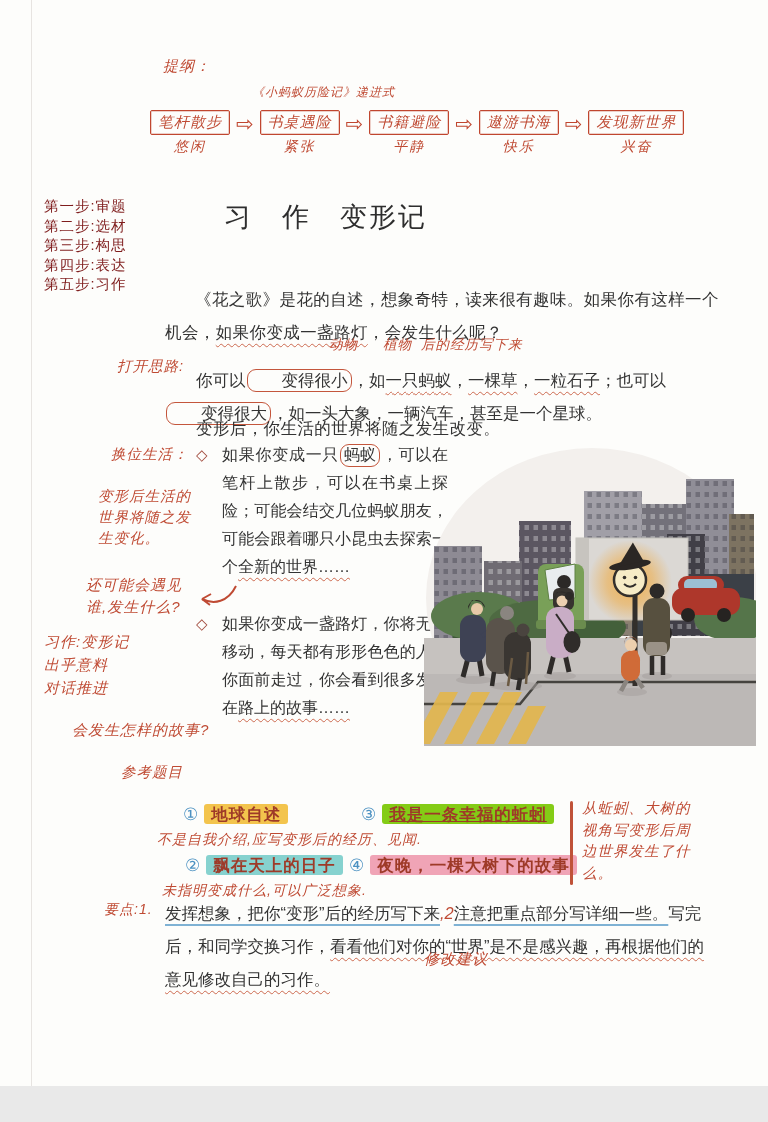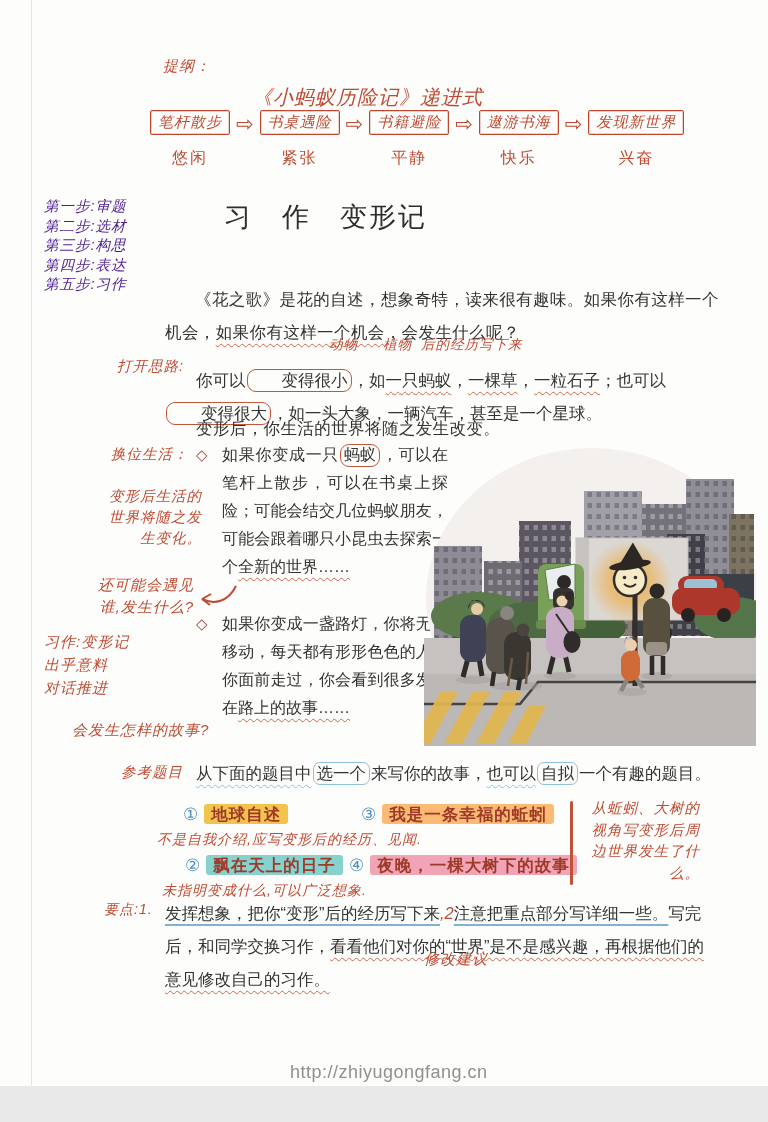--- a/index.html
+++ b/index.html
@@ -1,30 +1,30 @@
 <!DOCTYPE html>
 <html><head>
 <meta charset="utf-8">
 <style>
   html,body{margin:0;padding:0;background:#e9e9e9;}
   #page{position:relative;width:768px;height:1086px;background:#fdfdfb;margin:0 auto;
         font-family:"Liberation Sans",sans-serif;color:#333;overflow:hidden;}
   .edge{position:absolute;left:31px;top:0;width:1px;height:1122px;background:#e7e4e1;}
   
   .hw{position:absolute;color:#bf4a33;font-style:italic;font-size:15px;letter-spacing:1px;white-space:nowrap;}
-  .hw.wrap{white-space:normal;text-align:right;}
+  .hw.wrap{white-space:normal;}
   
   .flow{position:absolute;display:flex;align-items:flex-start;gap:6px;}
   .fstep{display:flex;flex-direction:column;align-items:center;}
   .fbox{border:1.5px solid #c0462f;border-radius:2px;color:#bf4a33;font-style:italic;
         font-size:15px;letter-spacing:1px;padding:2px 7px;white-space:nowrap;
         box-shadow:inset 0 0 0 1px rgba(192,70,47,.25);}
-  .fmood{color:#bf4a33;font-size:16px;margin-top:13px;letter-spacing:2px;}
+  .fmood{color:#bf4a33;font-style:italic;font-size:14px;margin-top:3px;letter-spacing:2px;}
   .farr{color:#c0462f;font-size:21px;margin-top:3px;line-height:1;}
-  .steps-list div{color:#4c1d95;font-style:italic;font-size:14.5px;line-height:19.5px;letter-spacing:1px;}
+  .steps-list div{color:#7f1d1d;font-size:14.5px;line-height:19.5px;letter-spacing:1px;}
   .title{position:absolute;left:224px;top:199px;width:360px;
          font-size:27px;color:#2e2e2e;letter-spacing:2px;white-space:pre;}
   
   .para{position:absolute;font-size:16.5px;line-height:33px;color:#333;letter-spacing:.4px;}
   .wavy-red{text-decoration:underline;text-decoration-style:wavy;text-decoration-color:#cd6a50;
             text-decoration-thickness:1px;text-underline-offset:5px;}
   .wavy-blue{text-decoration:underline;text-decoration-style:wavy;text-decoration-color:#8fc2de;
              text-decoration-thickness:1px;text-underline-offset:5px;}
   .u-blue{text-decoration:underline;text-decoration-color:#7fb2d4;text-decoration-thickness:1.5px;
           text-underline-offset:5px;}
@@ -33,34 +33,34 @@
   .ann{position:absolute;color:#bf4a33;font-style:italic;font-size:13.5px;letter-spacing:1px;white-space:nowrap;text-align:right;}
   .bullet{position:absolute;font-size:16px;line-height:28px;color:#333;text-align:justify;padding-left:26px;}
   .bdia{position:absolute;left:0;top:0;color:#a14a3c;font-size:15px;}
   .redsep{color:#bf4a33;font-style:italic;}
   
   .topic{position:absolute;white-space:nowrap;}
   .tnum{color:#4d92c2;font-size:17px;margin-right:6px;}
   .thl{font-size:16.5px;font-weight:bold;color:#9e3a28;padding:1px 7px;border-radius:3px;letter-spacing:1px;}
   .hl-yellow{background:#f3c44d;}
   .hl-cyan{background:#86d2cf;}
-  .hl-violet{background:#fdba74;}
+  .hl-violet{background:#84cc16;text-decoration:underline;}
   .hl-pink{background:#f0a4b6;}
   .brace{position:absolute;width:2.5px;background:#c05238;border-radius:2px;}
   .footer-url{position:absolute;color:#909090;font-size:18px;letter-spacing:.5px;}
   svg{display:block;}
 </style>
 </head>
 <body>
 
 <div id="page">
   <div class="edge"></div>
 
   <div class="hw" style="left:163px;top:57px;">提纲：</div>
-  <div class="hw" style="left:252px;top:84px;font-size:20px;">《小蚂蚁历险记》递进式</div>
+  <div class="hw" style="left:252px;top:84px;font-size:12px;">《小蚂蚁历险记》递进式</div>
 
   <div class="flow" style="left:150px;top:110px;">
     <div class="fstep">
       <div class="fbox">笔杆散步</div>
       <div class="fmood">悠闲</div>
     </div>
     <div class="farr">⇨</div>
     <div class="fstep">
       <div class="fbox">书桌遇险</div>
       <div class="fmood">紧张</div>
@@ -86,21 +86,21 @@
     <div>第一步:审题</div>
     <div>第二步:选材</div>
     <div>第三步:构思</div>
     <div>第四步:表达</div>
     <div>第五步:习作</div>
   </div>
 
   <div class="title">习　作　变形记</div>
 
   <div class="para" style="left:165px;top:283px;width:567px;text-indent:30px;">
-    <span>《花之歌》是花的自述，想象奇特，读来很有趣味。如果你有这样一个机会，</span><span class="wavy-red">如果你有这样一个机会</span><span>，会发生什么呢？</span>
+    <span>《花之歌》是花的自述，想象奇特，读来很有趣味。如果你有这样一个机会，</span><span class="wavy-red">如果你变成一盏路灯</span><span>，会发生什么呢？</span>
   </div>
 
   <div class="hw" style="left:117px;top:357px;font-size:14.5px;">打开思路:</div>
   <div class="ann" style="left:329px;top:336px;">动物</div>
   <div class="ann" style="left:383px;top:336px;">植物</div>
   <div class="ann" style="left:421px;top:336px;">后的经历写下来</div>
   <div class="para" style="left:165px;top:364px;width:578px;text-indent:31px;letter-spacing:0;">
     <span>你可以</span><span class="rbox">变得很小</span><span>，如</span><span class="wavy-red">一只蚂蚁</span><span>，</span><span class="wavy-red">一棵草</span><span>，</span><span class="wavy-red">一粒石子</span><span>；也可以</span><span class="rbox">变得很大</span><span>，如一头大象，一辆汽车，甚至是一个星球。</span>
   </div>
 
@@ -269,23 +269,20 @@
           <path d="M228,210 L228,229 M239,210 L239,229" stroke="#2e2b29" stroke-width="4.5"></path>
           <rect x="219" y="152" width="27" height="58" rx="11" fill="#57503f"></rect>
           <rect x="222" y="196" width="21" height="13" rx="4" fill="#9a9287"></rect>
           <circle cx="233" cy="145" r="7.5" fill="#2c2927"></circle>
         </g>
       </g>
     </svg>
   </div>
 
   <div class="hw" style="left:121px;top:763px;font-size:14.5px;">参考题目</div>
-  <div class="para" style="left:196px;top:757px;width:560px;letter-spacing:0;">
-    <span class="wavy-blue">从下面的题目中</span><span class="bbox">选一个</span><span>来写你的故事，</span><span class="wavy-blue">也可以</span><span class="bbox">自拟</span><span>一个有趣的题目。</span>
-  </div>
 
   <div class="topic" style="left:183px;top:804px;">
     <span class="tnum">①</span><span class="thl hl-yellow">地球自述</span>
   </div>
   <div class="topic" style="left:361px;top:804px;">
     <span class="tnum">③</span><span class="thl hl-violet">我是一条幸福的蚯蚓</span>
   </div>
   <div class="hw" style="left:157px;top:831px;font-size:14px;">不是自我介绍,应写变形后的经历、见闻.</div>
   <div class="topic" style="left:185px;top:855px;">
     <span class="tnum">②</span><span class="thl hl-cyan">飘在天上的日子</span>
@@ -297,14 +294,13 @@
 
   <div class="brace" style="left:570px;top:801px;height:84px;"></div>
   <div class="hw wrap" style="left:582px;top:798px;width:118px;font-size:14.5px;line-height:21.5px;">从蚯蚓、大树的视角写变形后周边世界发生了什么。</div>
 
   <div class="hw" style="left:104px;top:901px;font-size:14px;">要点:1.</div>
   <div class="para" style="left:165px;top:897px;width:555px;letter-spacing:0;">
     <span class="u-blue">发挥想象，把你“变形”后的经历写下来</span><span class="redsep">,2</span><span class="u-blue">注意把重点部分写详细一些。</span><span>写完后，和同学交换习作，</span><span class="wavy-red">看看他们对你的“世界”是不是感兴趣，再根据他们的意见修改自己的习作。</span>
   </div>
   <div class="hw" style="left:424px;top:950px;font-size:15px;">修改建议</div>
 
-  <div class="footer-url" style="left:290px;top:1062px;">http://zhiyugongfang.cn</div>
 </div>
 
 </body></html>

